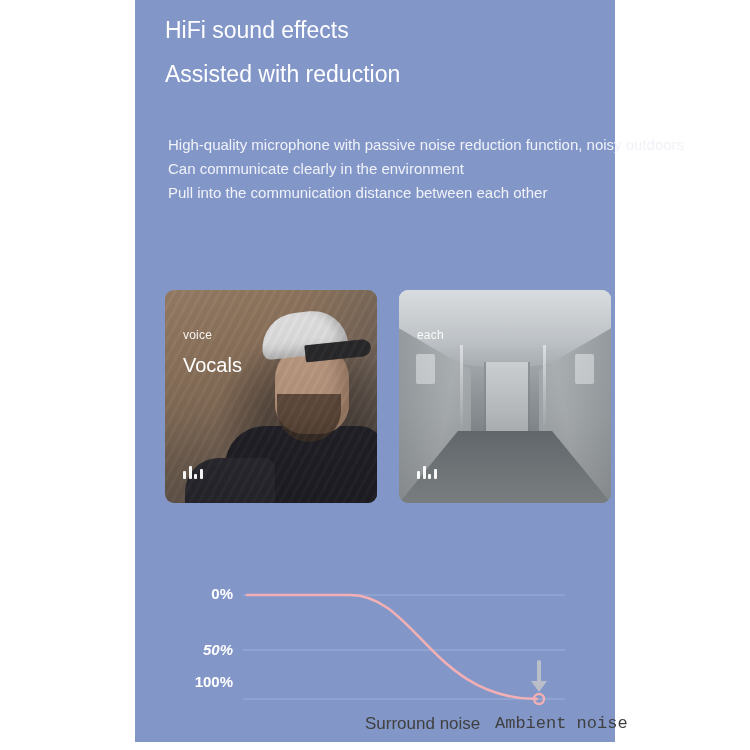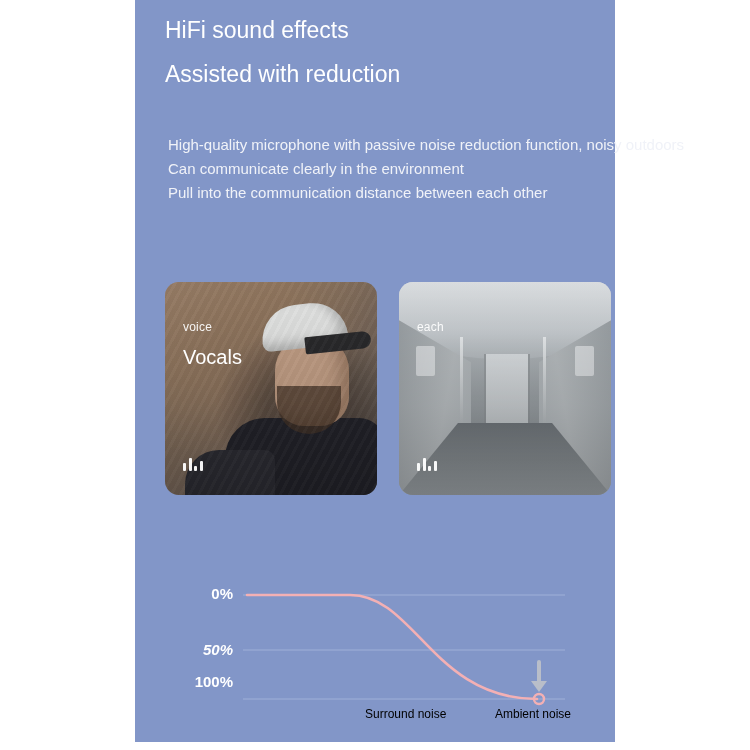--- a/index.html
+++ b/index.html
@@ -79,24 +79,24 @@
   
   .cards {
     position: absolute;
     left: 30px;
     top: 282px;
     width: 470px;
     height: 215px;
   }
   .card {
     position: absolute;
-    top: 0;
+    top: 8px;
     width: 212px;
     height: 213px;
-    border-radius: 14px;
+    border-radius: 9px;
     overflow: hidden;
   }
   .card-left { left: 0; }
   .card-right { left: 234px; }
 
   .card-bg {
     position: absolute;
     inset: 0;
   }
   
@@ -315,27 +315,27 @@
     font-size: 15px;
     font-weight: 700;
     text-align: right;
     width: 60px;
   }
   .ylab.y0   { left: 8px;  top: 25px; }
   .ylab.y50  { left: 8px;  top: 81px; font-style: italic; }
   .ylab.y100 { left: 8px;  top: 113px; }
   .xlab {
     position: absolute;
-    color: #000000;
-    font-size: 12px;
-    top: 147px;
+    color: #404040;
+    font-size: 17px;
+    top: 154px;
     white-space: nowrap;
   }
   .xlab.x1 { left: 200px; }
-  .xlab.x2 { left: 330px; }
+  .xlab.x2 { left: 330px; font-family: Liberation Mono, monospace; }
 </style>
 </head>
 <body>
 
 <div class="page">
 
   <div class="edge-left"></div>
   <div class="edge-right"></div>
   <div class="edge-bottom"></div>
 

